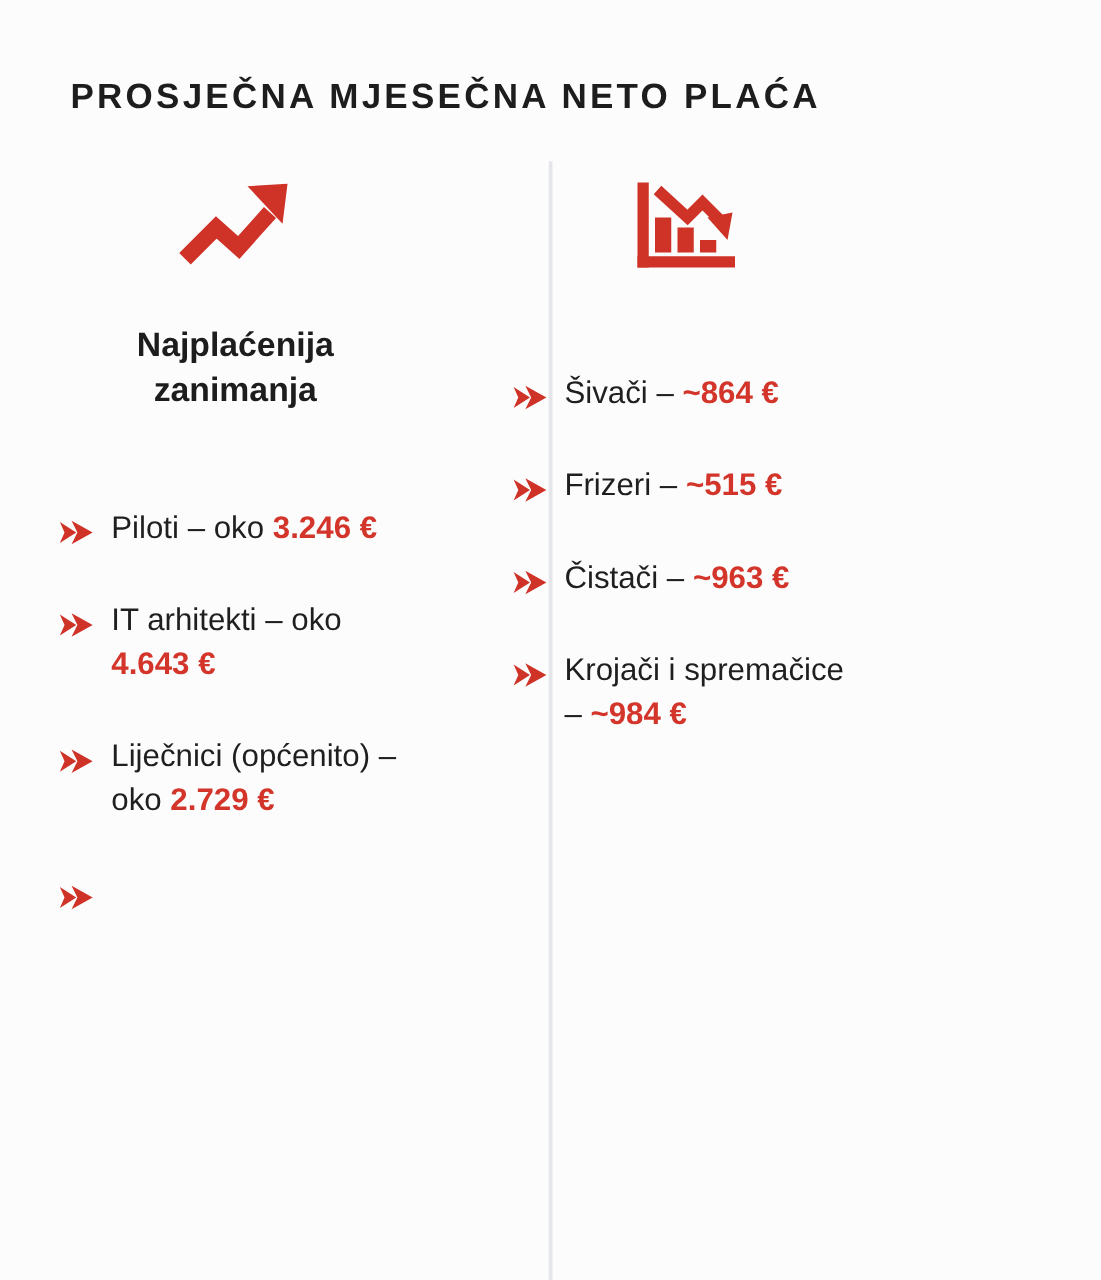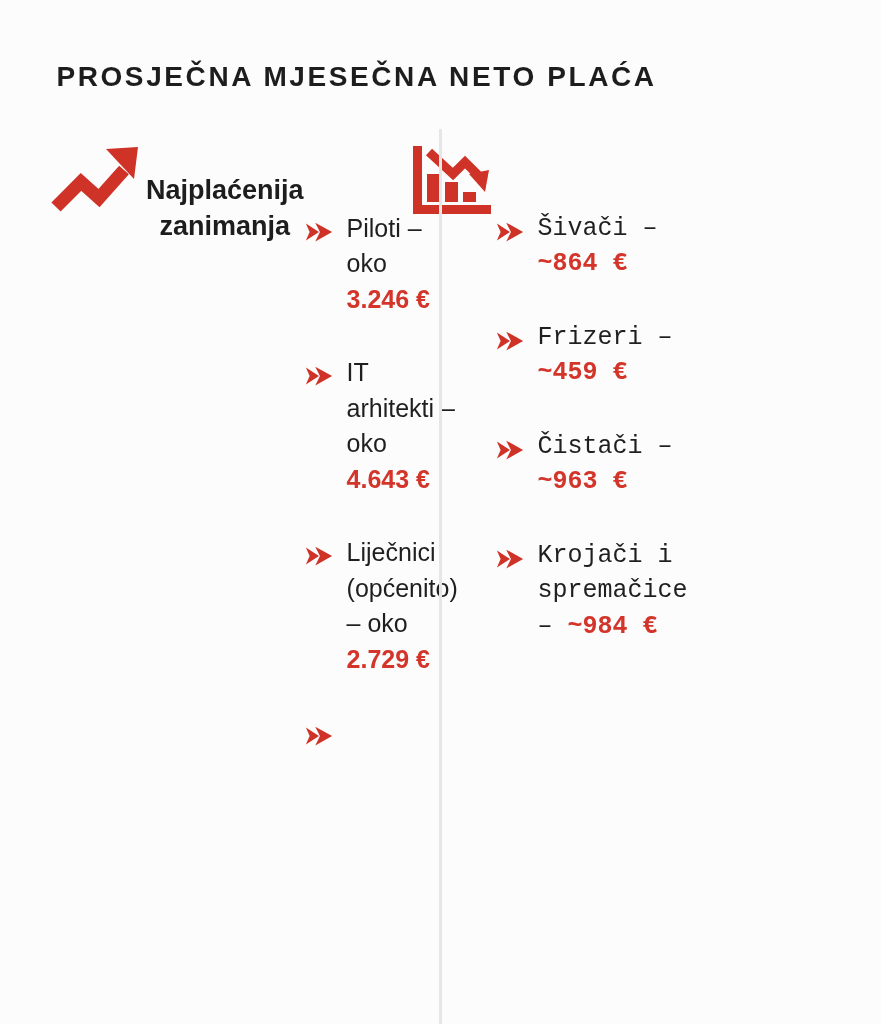--- a/index.html
+++ b/index.html
@@ -52,21 +52,21 @@
     left: 439px;
     top: -8px;
     bottom: 0;
     width: 3px;
     background: #e4e6e9;
   }
   .column {
     width: 50%;
     box-sizing: border-box;
     display: flex;
-    flex-direction: row;
+    flex-direction: column;
   }
   .column-left  { padding: 0 30px 0 46px; }
   .column-right { padding: 0 24px 0 52px; }
 
   
   .icon-wrap {
     height: 86px;
     display: flex;
     align-items: center;
     justify-content: center;
@@ -86,21 +86,21 @@
   .column-left .col-heading  { padding-left: 4px; }
   .column-right .col-heading { padding-right: 6px; }
 
   
   .item-list {
     list-style: none;
     margin: 0;
     padding: 0;
   }
   .column-left  .item-list { margin-top: 74px; }
-  .column-right .item-list { margin-top: 74px; font-family: Liberation Mono, monospace; }
+  .column-right .item-list { margin-top: 74px; }
 
   .list-item {
     display: flex;
     align-items: flex-start;
     font-size: 25px;
     line-height: 1.42;
     color: #1f1f1f;
   }
   .column-left  .list-item { margin-bottom: 38px; }
   .column-right .list-item { margin-bottom: 38px; }
@@ -207,21 +207,21 @@
             <path d="M12 6 L30 16 L12 26 L17 16 Z" fill="#cf3227"></path>
           </svg>
           <span class="item-text"><span>Šivači – </span><span class="item-value">~864 €</span></span>
         </li>
 
         <li class="list-item">
           <svg class="bullet-icon" viewBox="0 0 32 32">
             <path d="M2 7 L16 16 L2 25 L6 16 Z" fill="#cf3227"></path>
             <path d="M12 6 L30 16 L12 26 L17 16 Z" fill="#cf3227"></path>
           </svg>
-          <span class="item-text"><span>Frizeri – </span><span class="item-value">~459 €</span></span>
+          <span class="item-text"><span>Frizeri – </span><span class="item-value">~515 €</span></span>
         </li>
 
         <li class="list-item">
           <svg class="bullet-icon" viewBox="0 0 32 32">
             <path d="M2 7 L16 16 L2 25 L6 16 Z" fill="#cf3227"></path>
             <path d="M12 6 L30 16 L12 26 L17 16 Z" fill="#cf3227"></path>
           </svg>
           <span class="item-text"><span>Čistači – </span><span class="item-value">~963 €</span></span>
         </li>
 

